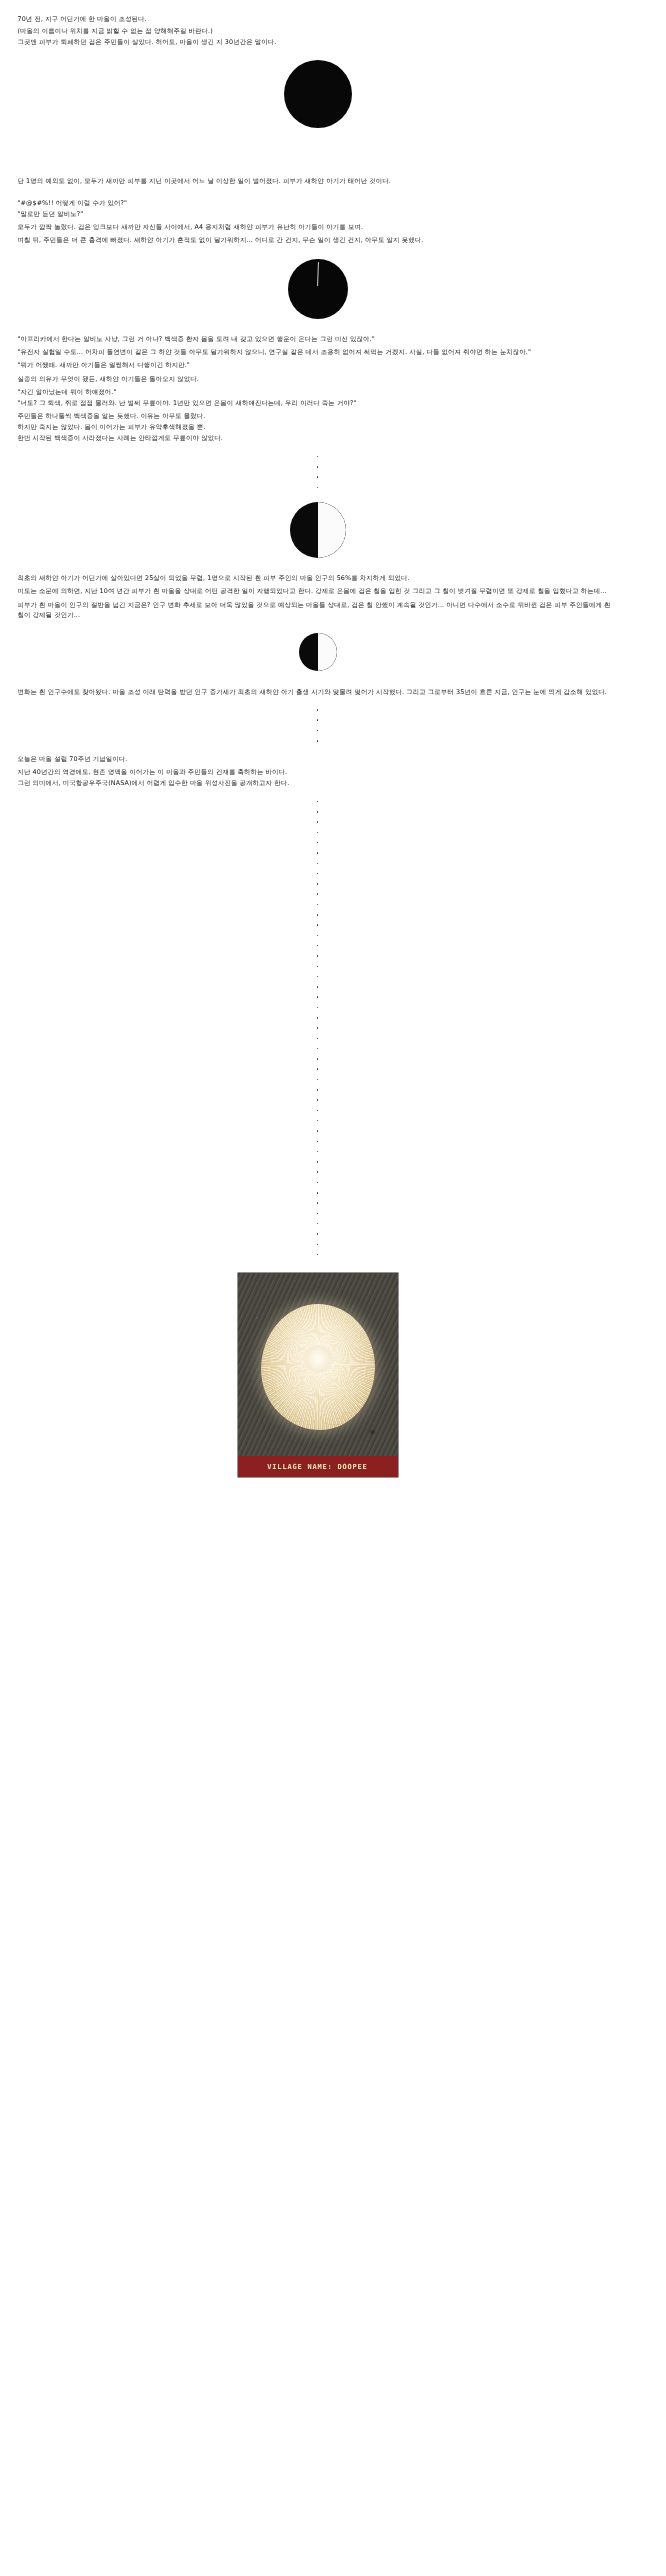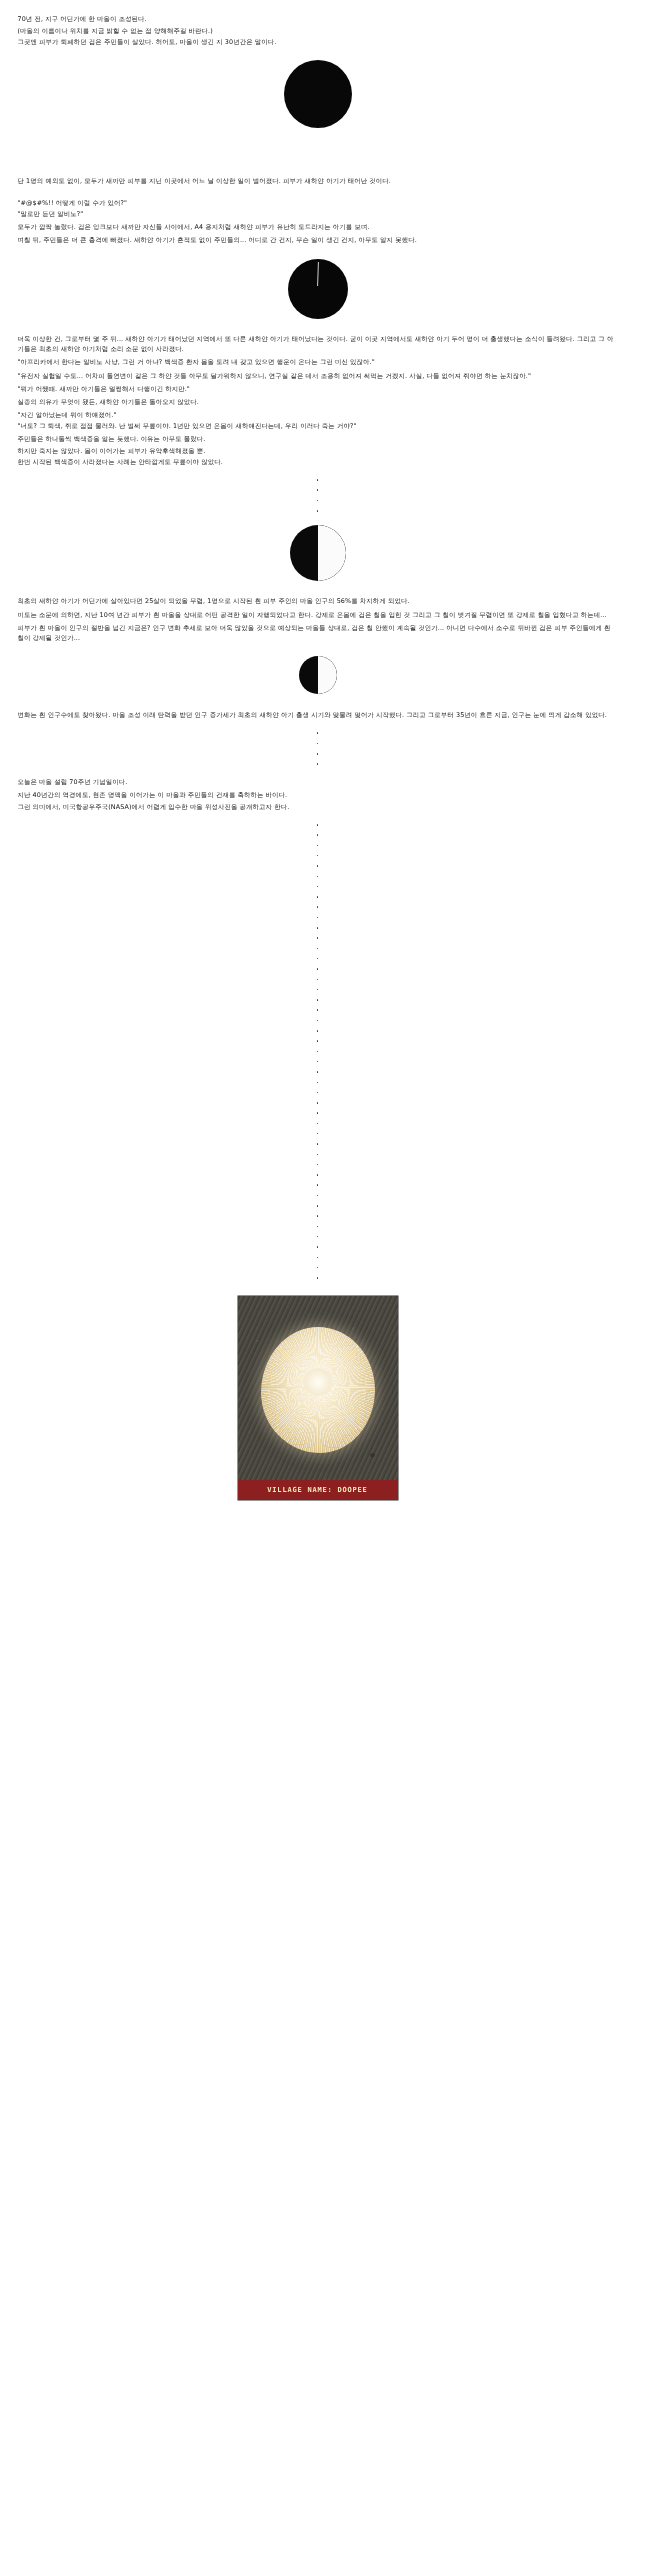--- a/index.html
+++ b/index.html
@@ -195,28 +195,27 @@
 
   <div class="fig">
     <div class="circle-black"></div>
   </div>
 
   <p class="para gap">단 1명의 예외도 없이, 모두가 새까만 피부를 지닌 이곳에서 어느 날 이상한 일이 벌어졌다. 피부가 새하얀 아기가 태어난 것이다.</p>
 
   <p class="para tight">"#@$#%!! 어떻게 이럴 수가 있어?"</p>
   <p class="para">"말로만 듣던 알비노?"</p>
 
-  <p class="para">모두가 깜짝 놀랐다. 검은 잉크보다 새까만 자신들 사이에서, A4 용지처럼 새하얀 피부가 유난히 도드라지는 아기를 보며.</p>
-  <p class="para">며칠 뒤, 주민들은 더 큰 충격에 빠졌다. 새하얀 아기가 흔적도 없이 주민들의... 어디로 간 건지, 무슨 일이 생긴 건지, 아무도 알지 못했다.</p>
+  <p class="para">모두가 깜짝 놀랐다. 검은 잉크보다 새까만 자신들 사이에서, A4 용지처럼 새하얀 피부가 유난히 아기들이 아기를 보며.</p>
+  <p class="para">며칠 뒤, 주민들은 더 큰 충격에 빠졌다. 새하얀 아기가 흔적도 없이 달가워하지... 어디로 간 건지, 무슨 일이 생긴 건지, 아무도 알지 못했다.</p>
 
   <div class="fig">
     <div class="circle-black-2"></div>
   </div>
 
-  <p class="para">더욱 이상한 건, 그로부터 몇 주 뒤... 새하얀 아기가 태어났던 지역에서 또 다른 새하얀 아기가 태어났다는 것이다. 굳이 이곳 지역에서도 새하얀 아기 두어 명이 더 출생했다는 소식이 들려왔다. 그리고 그 아기들은 최초의 새하얀 아기처럼 소리 소문 없이 사라졌다.</p>
 
   <p class="para">"아프리카에서 한다는 알비노 사냥, 그런 거 아냐? 백색증 환자 몸을 도려 내 갖고 있으면 행운이 온다는 그런 미신 있잖아."</p>
   <p class="para">"유전자 실험일 수도... 어차피 돌연변이 같은 그 하얀 것들 아무도 달가워하지 않으니, 연구실 같은 데서 조용히 없어져 써먹는 거겠지. 사실, 다들 없어져 줘야면 하는 눈치잖아."</p>
   <p class="para">"뭐가 어쨌때. 새까만 아기들은 멀쩡해서 다행이긴 하지만."</p>
 
   <p class="para">실종의 의유가 무엇이 됐든, 새하얀 아기들은 돌아오지 않았다.</p>
 
 
   <p class="para tight">"자긴 알아났는데 뭐이 하얘졌어."</p>
   <p class="para">"너도? 그 퇴색, 쥐로 점점 물러와. 난 벌써 무릎이야. 1년만 있으면 온몸이 새하얘진다는데, 우리 이러다 죽는 거야?"</p>

